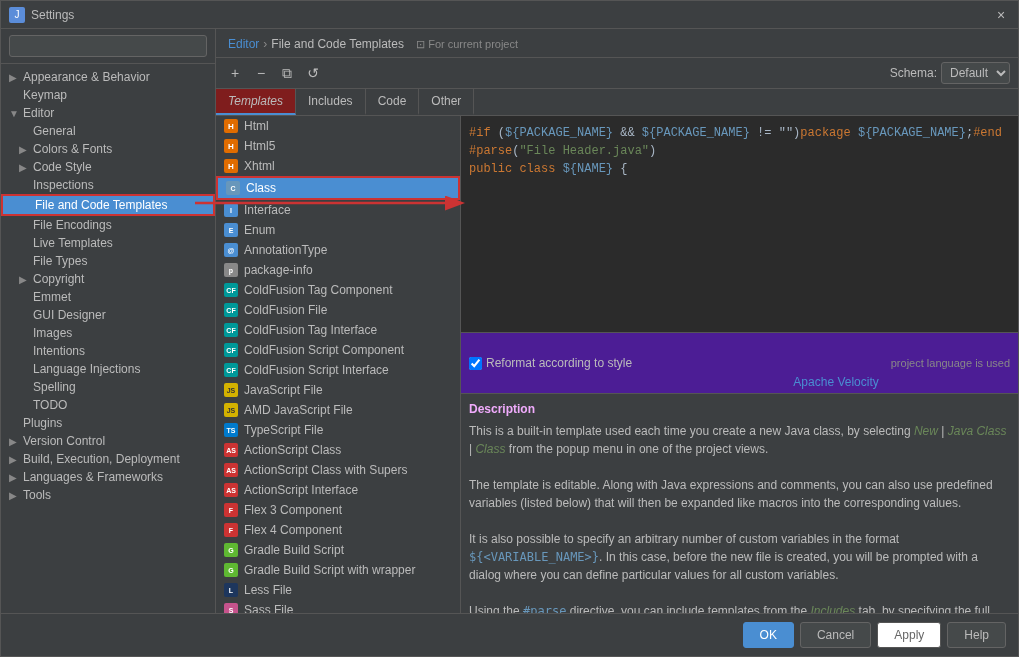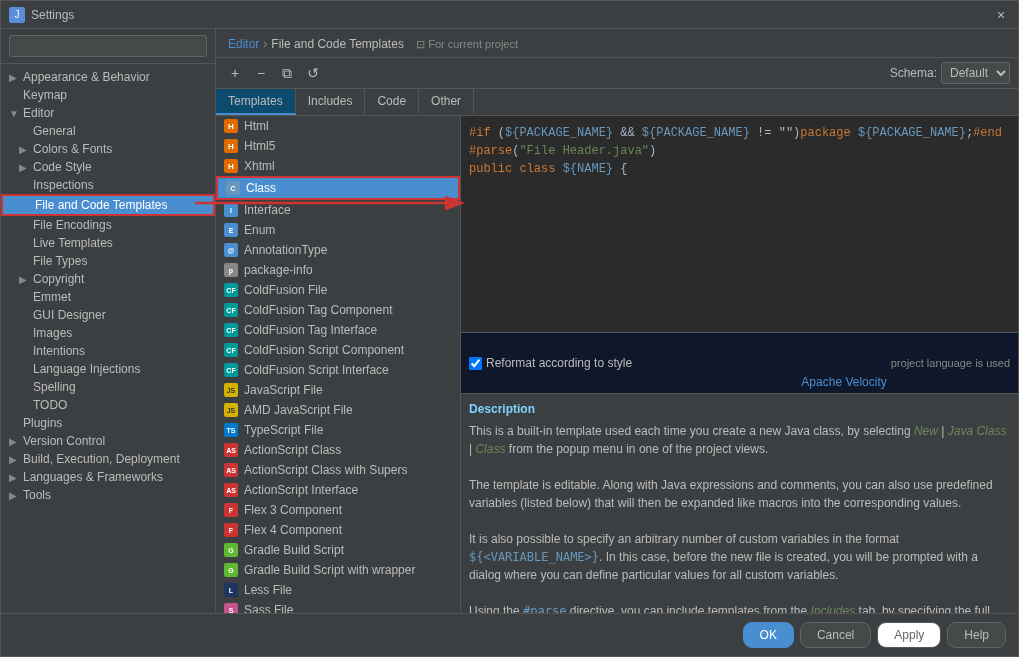--- a/index.html
+++ b/index.html
@@ -46,21 +46,21 @@
     .breadcrumb-project { color: #888; font-size: 11px; margin-left: 8px; }
     
     .toolbar { padding: 4px 8px; border-bottom: 1px solid #555; display: flex; align-items: center; gap: 4px; flex-shrink: 0; }
     .toolbar-btn { width: 22px; height: 22px; display: flex; align-items: center; justify-content: center; cursor: pointer; border: 1px solid transparent; border-radius: 3px; color: #bbbbbb; font-size: 14px; }
     .toolbar-spacer { flex: 1; }
     .schema-label { color: #bbbbbb; font-size: 12px; }
     .schema-select { background: #45494a; border: 1px solid #646464; border-radius: 3px; padding: 2px 4px; color: #bbbbbb; font-size: 12px; cursor: pointer; }
     
     .tabs-row { display: flex; border-bottom: 1px solid #555; background: #3c3f41; flex-shrink: 0; }
     .tab { padding: 5px 12px; cursor: pointer; font-size: 12px; color: #bbbbbb; border-right: 1px solid #555; border-bottom: 2px solid transparent; }
-    .tab.active { border-bottom: 2px solid #4a8ed2; color: #bbbbbb; background: #0c4a6e; }
+    .tab.active { border-bottom: 2px solid #4a8ed2; color: #bbbbbb; background: #7f1d1d; font-style: italic; }
     
     .content-area { flex: 1; display: flex; overflow: hidden; }
     
     
     .template-list { width: 245px; border-right: 1px solid #555; overflow-y: auto; flex-shrink: 0; }
     .template-list::-webkit-scrollbar { width: 8px; }
     .template-list::-webkit-scrollbar-track { background: #3c3f41; }
     .template-list::-webkit-scrollbar-thumb { background: #555; border-radius: 4px; }
     
     .template-item { padding: 3px 8px; cursor: pointer; display: flex; align-items: center; gap: 6px; white-space: nowrap; overflow: hidden; text-overflow: ellipsis; }
@@ -90,38 +90,38 @@
     .code-area::-webkit-scrollbar-track { background: #2b2b2b; }
     .code-area::-webkit-scrollbar-thumb { background: #555; border-radius: 4px; }
     
     .code-line { white-space: pre; }
     .code-directive { color: #cc7832; }
     .code-variable { color: #6897bb; }
     .code-keyword { color: #cc7832; }
     .code-string { color: #6a8759; }
     .code-text { color: #a9b7c6; }
     
-    .editor-footer { border-top: 1px solid #555; padding: 4px 8px; display: flex; align-items: center; gap: 4px; flex-shrink: 0; background: #0f172a; }
+    .editor-footer { border-top: 1px solid #555; padding: 4px 8px; display: flex; align-items: center; gap: 12px; flex-shrink: 0; background: #4c1d95; }
     .checkbox-wrap { display: flex; align-items: center; gap: 4px; }
     .checkbox-wrap input { cursor: pointer; }
     .velocity-link { color: #4a8ed2; cursor: pointer; text-decoration: none; margin-top: 38px; }
     .template-lang { color: #888; font-size: 11px; }
     
     .description-panel { border-top: 1px solid #555; padding: 8px; flex-shrink: 0; height: 220px; overflow-y: auto; background: #3c3f41; }
     .description-panel::-webkit-scrollbar { width: 8px; }
     .description-panel::-webkit-scrollbar-track { background: #3c3f41; }
     .description-panel::-webkit-scrollbar-thumb { background: #555; border-radius: 4px; }
-    .description-title { font-weight: bold; margin-bottom: 6px; color: #7dd3fc; }
+    .description-title { font-weight: bold; margin-bottom: 6px; color: #f0abfc; }
     .description-text { font-size: 12px; color: #bbbbbb; line-height: 1.5; }
     .description-text em { font-style: italic; color: #6a8759; }
     .description-text code { font-family: 'Consolas', monospace; color: #6897bb; }
     
     
     .dialog-footer { border-top: 1px solid #555; padding: 8px 12px; display: flex; justify-content: flex-end; gap: 6px; flex-shrink: 0; background: #3c3f41; }
-    .btn { padding: 5px 16px; border-radius: 9px; font-size: 12px; cursor: pointer; border: 1px solid #646464; }
+    .btn { padding: 5px 16px; border-radius: 3px; font-size: 12px; cursor: pointer; border: 1px solid #646464; }
     .btn-primary { background: #4a8ed2; border-color: #4a8ed2; color: white; }
     .btn-default { background: #45494a; color: #bbbbbb; }
     .btn-disabled { background: #ffffff; color: #666; cursor: default; border-color: #555; }
   </style>
 </head>
 <body>
 
 <div class="window">
 
   <div class="title-bar">
@@ -331,26 +331,26 @@
             <span>AnnotationType</span>
           </div>
 
           <div class="template-item">
             <div class="file-icon icon-package">p</div>
             <span>package-info</span>
           </div>
 
           <div class="template-item">
             <div class="file-icon icon-cf">CF</div>
+            <span>ColdFusion Tag Component</span>
+          </div>
+
+          <div class="template-item">
+            <div class="file-icon icon-cf">CF</div>
             <span>ColdFusion File</span>
-          </div>
-
-          <div class="template-item">
-            <div class="file-icon icon-cf">CF</div>
-            <span>ColdFusion Tag Component</span>
           </div>
 
           <div class="template-item">
             <div class="file-icon icon-cf">CF</div>
             <span>ColdFusion Tag Interface</span>
           </div>
 
           <div class="template-item">
             <div class="file-icon icon-cf">CF</div>
             <span>ColdFusion Script Component</span>

